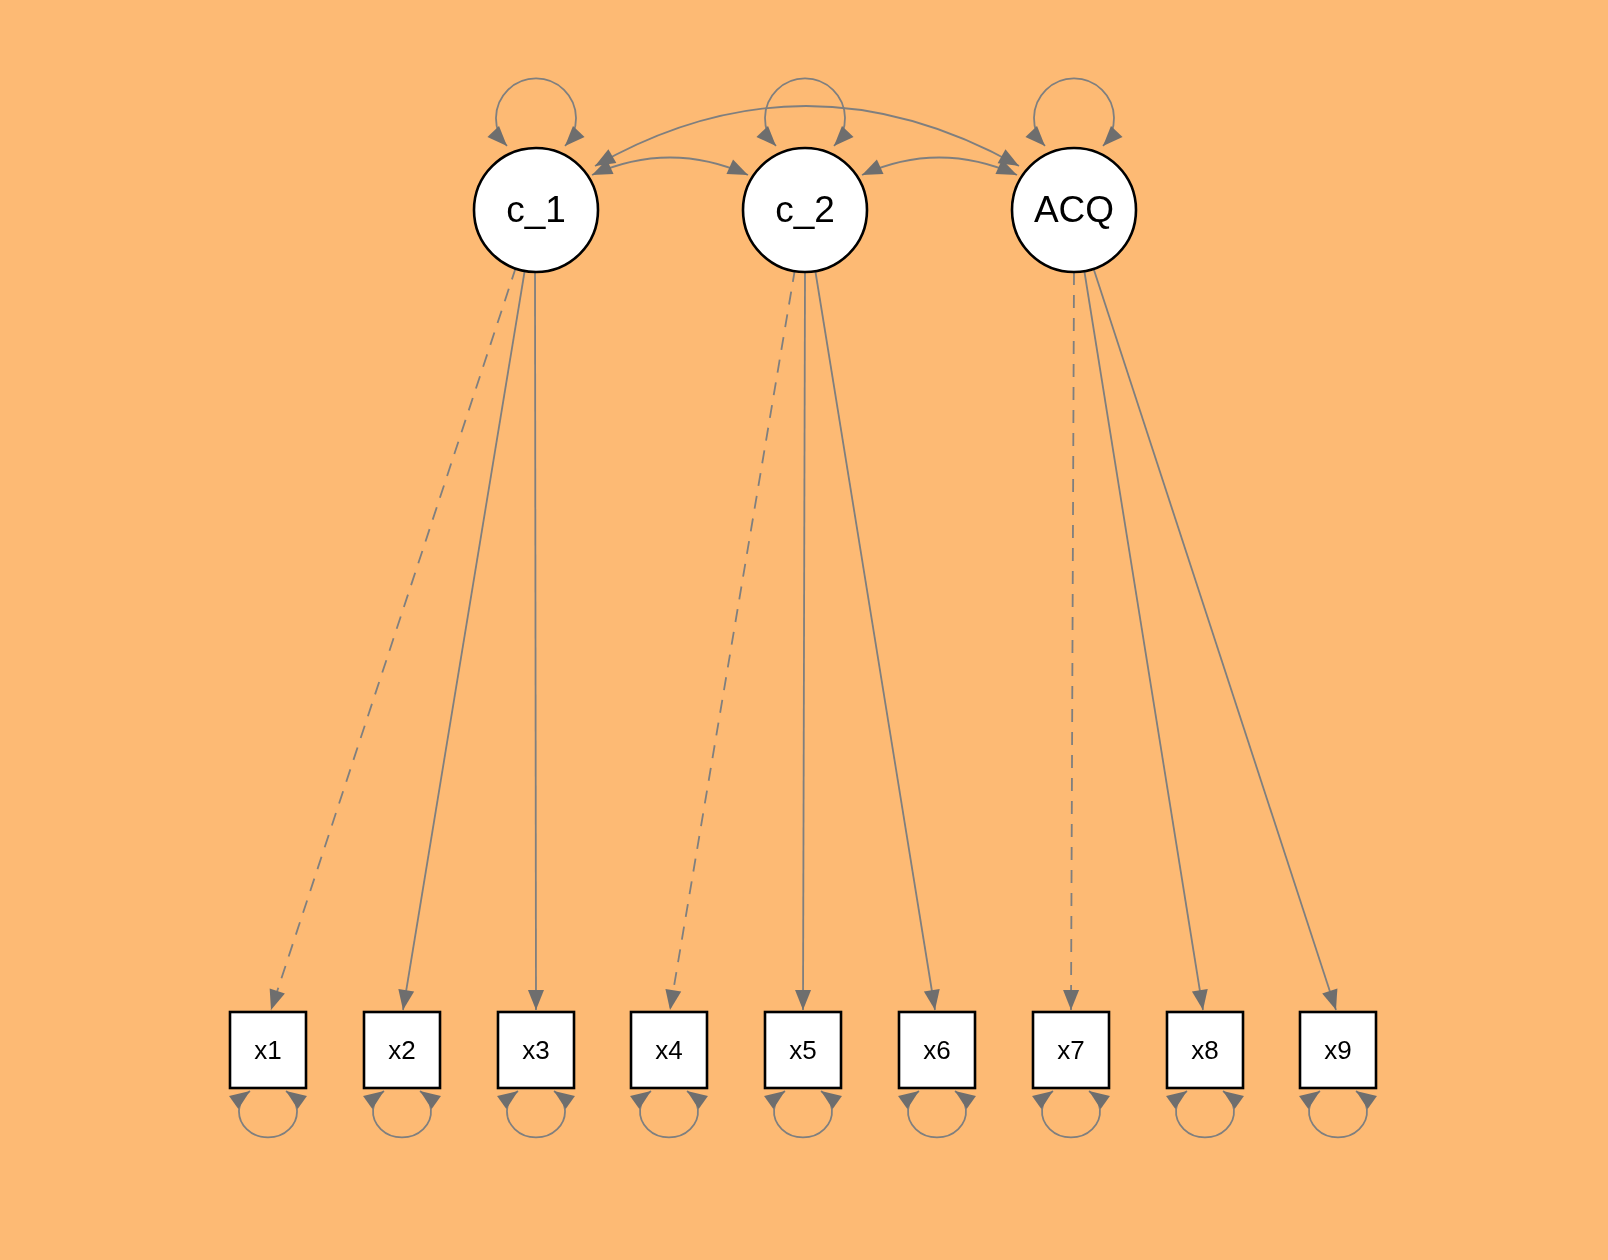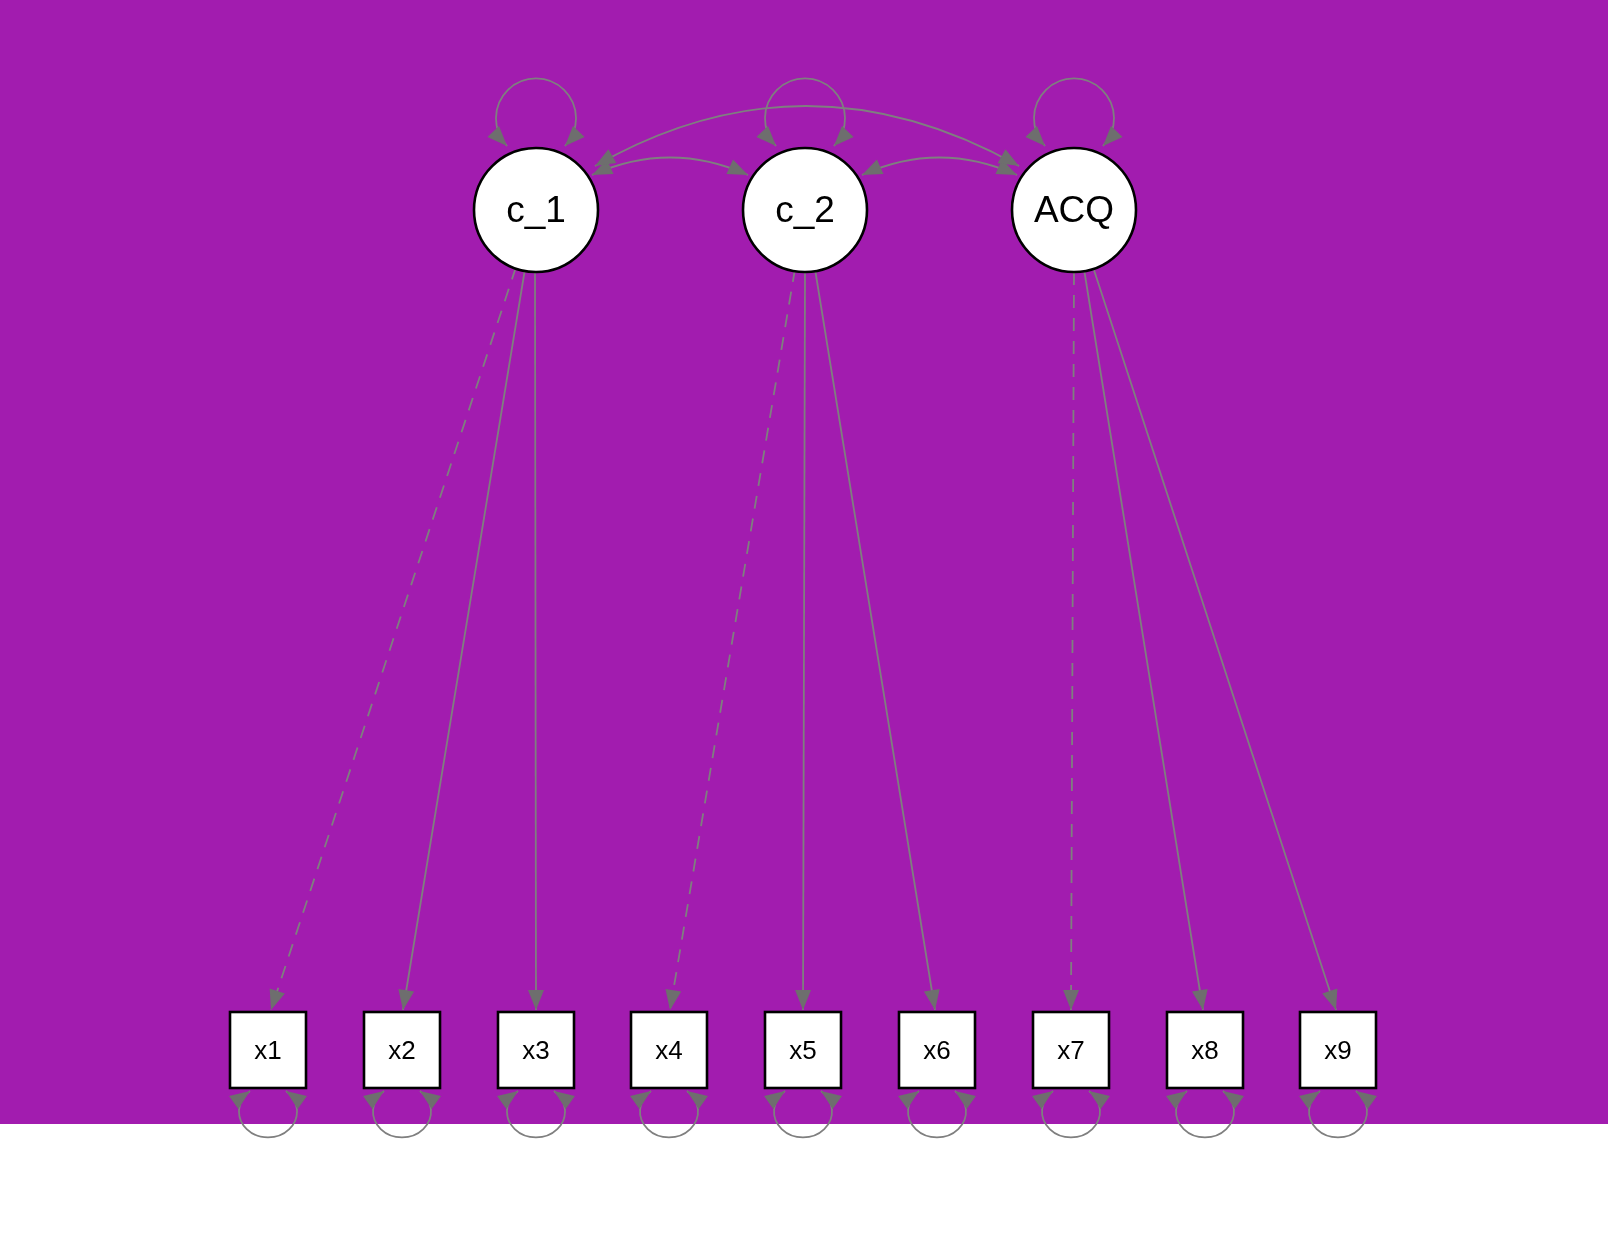--- a/index.html
+++ b/index.html
@@ -6,22 +6,22 @@
     margin: 0;
     padding: 0;
     background: #ffffff;
     width: 1608px;
     height: 1260px;
     overflow: hidden;
   }
   #canvas-wrap {
     position: relative;
     width: 1608px;
-    height: 1124px;
-    background: #a21caf;
+    height: 1260px;
+    background: #fdba74;
   }
   svg { display: block; }
   .edge {
     fill: none;
     stroke: #7f7f7f;
     stroke-width: 1.8;
   }
   .edge.dashed { stroke-dasharray: 13 10; }
   .cov, .loop {
     fill: none;

